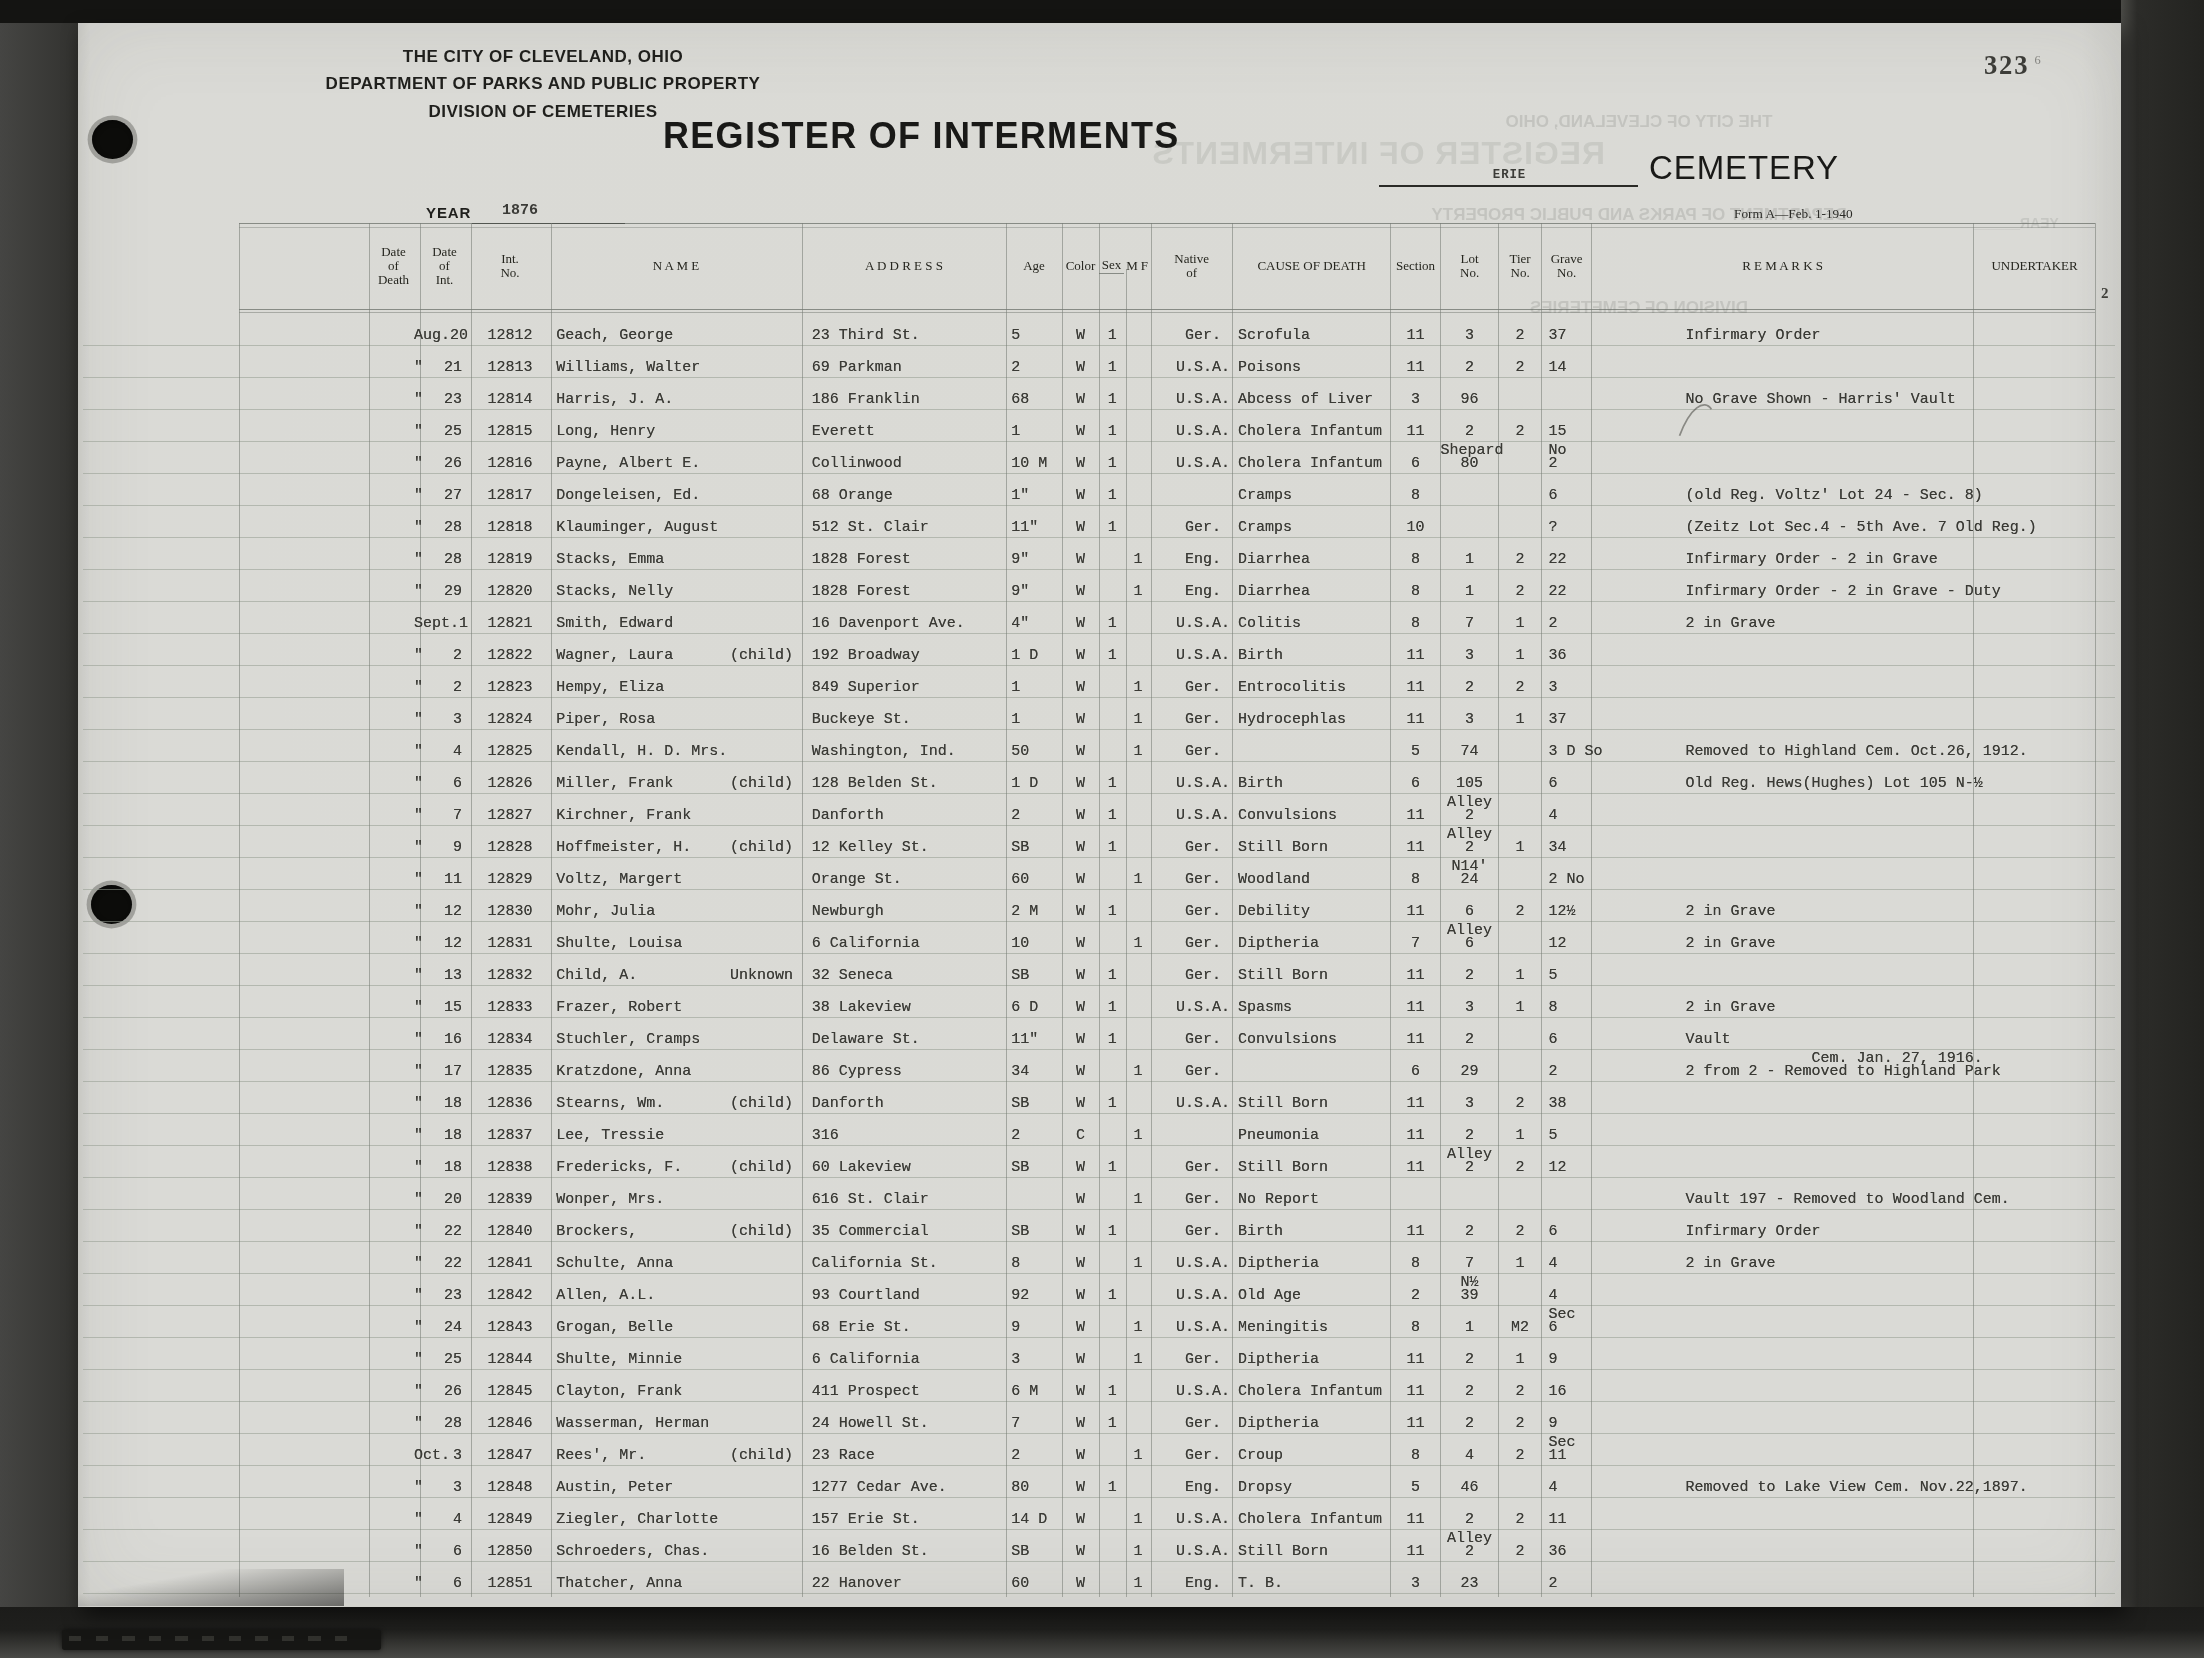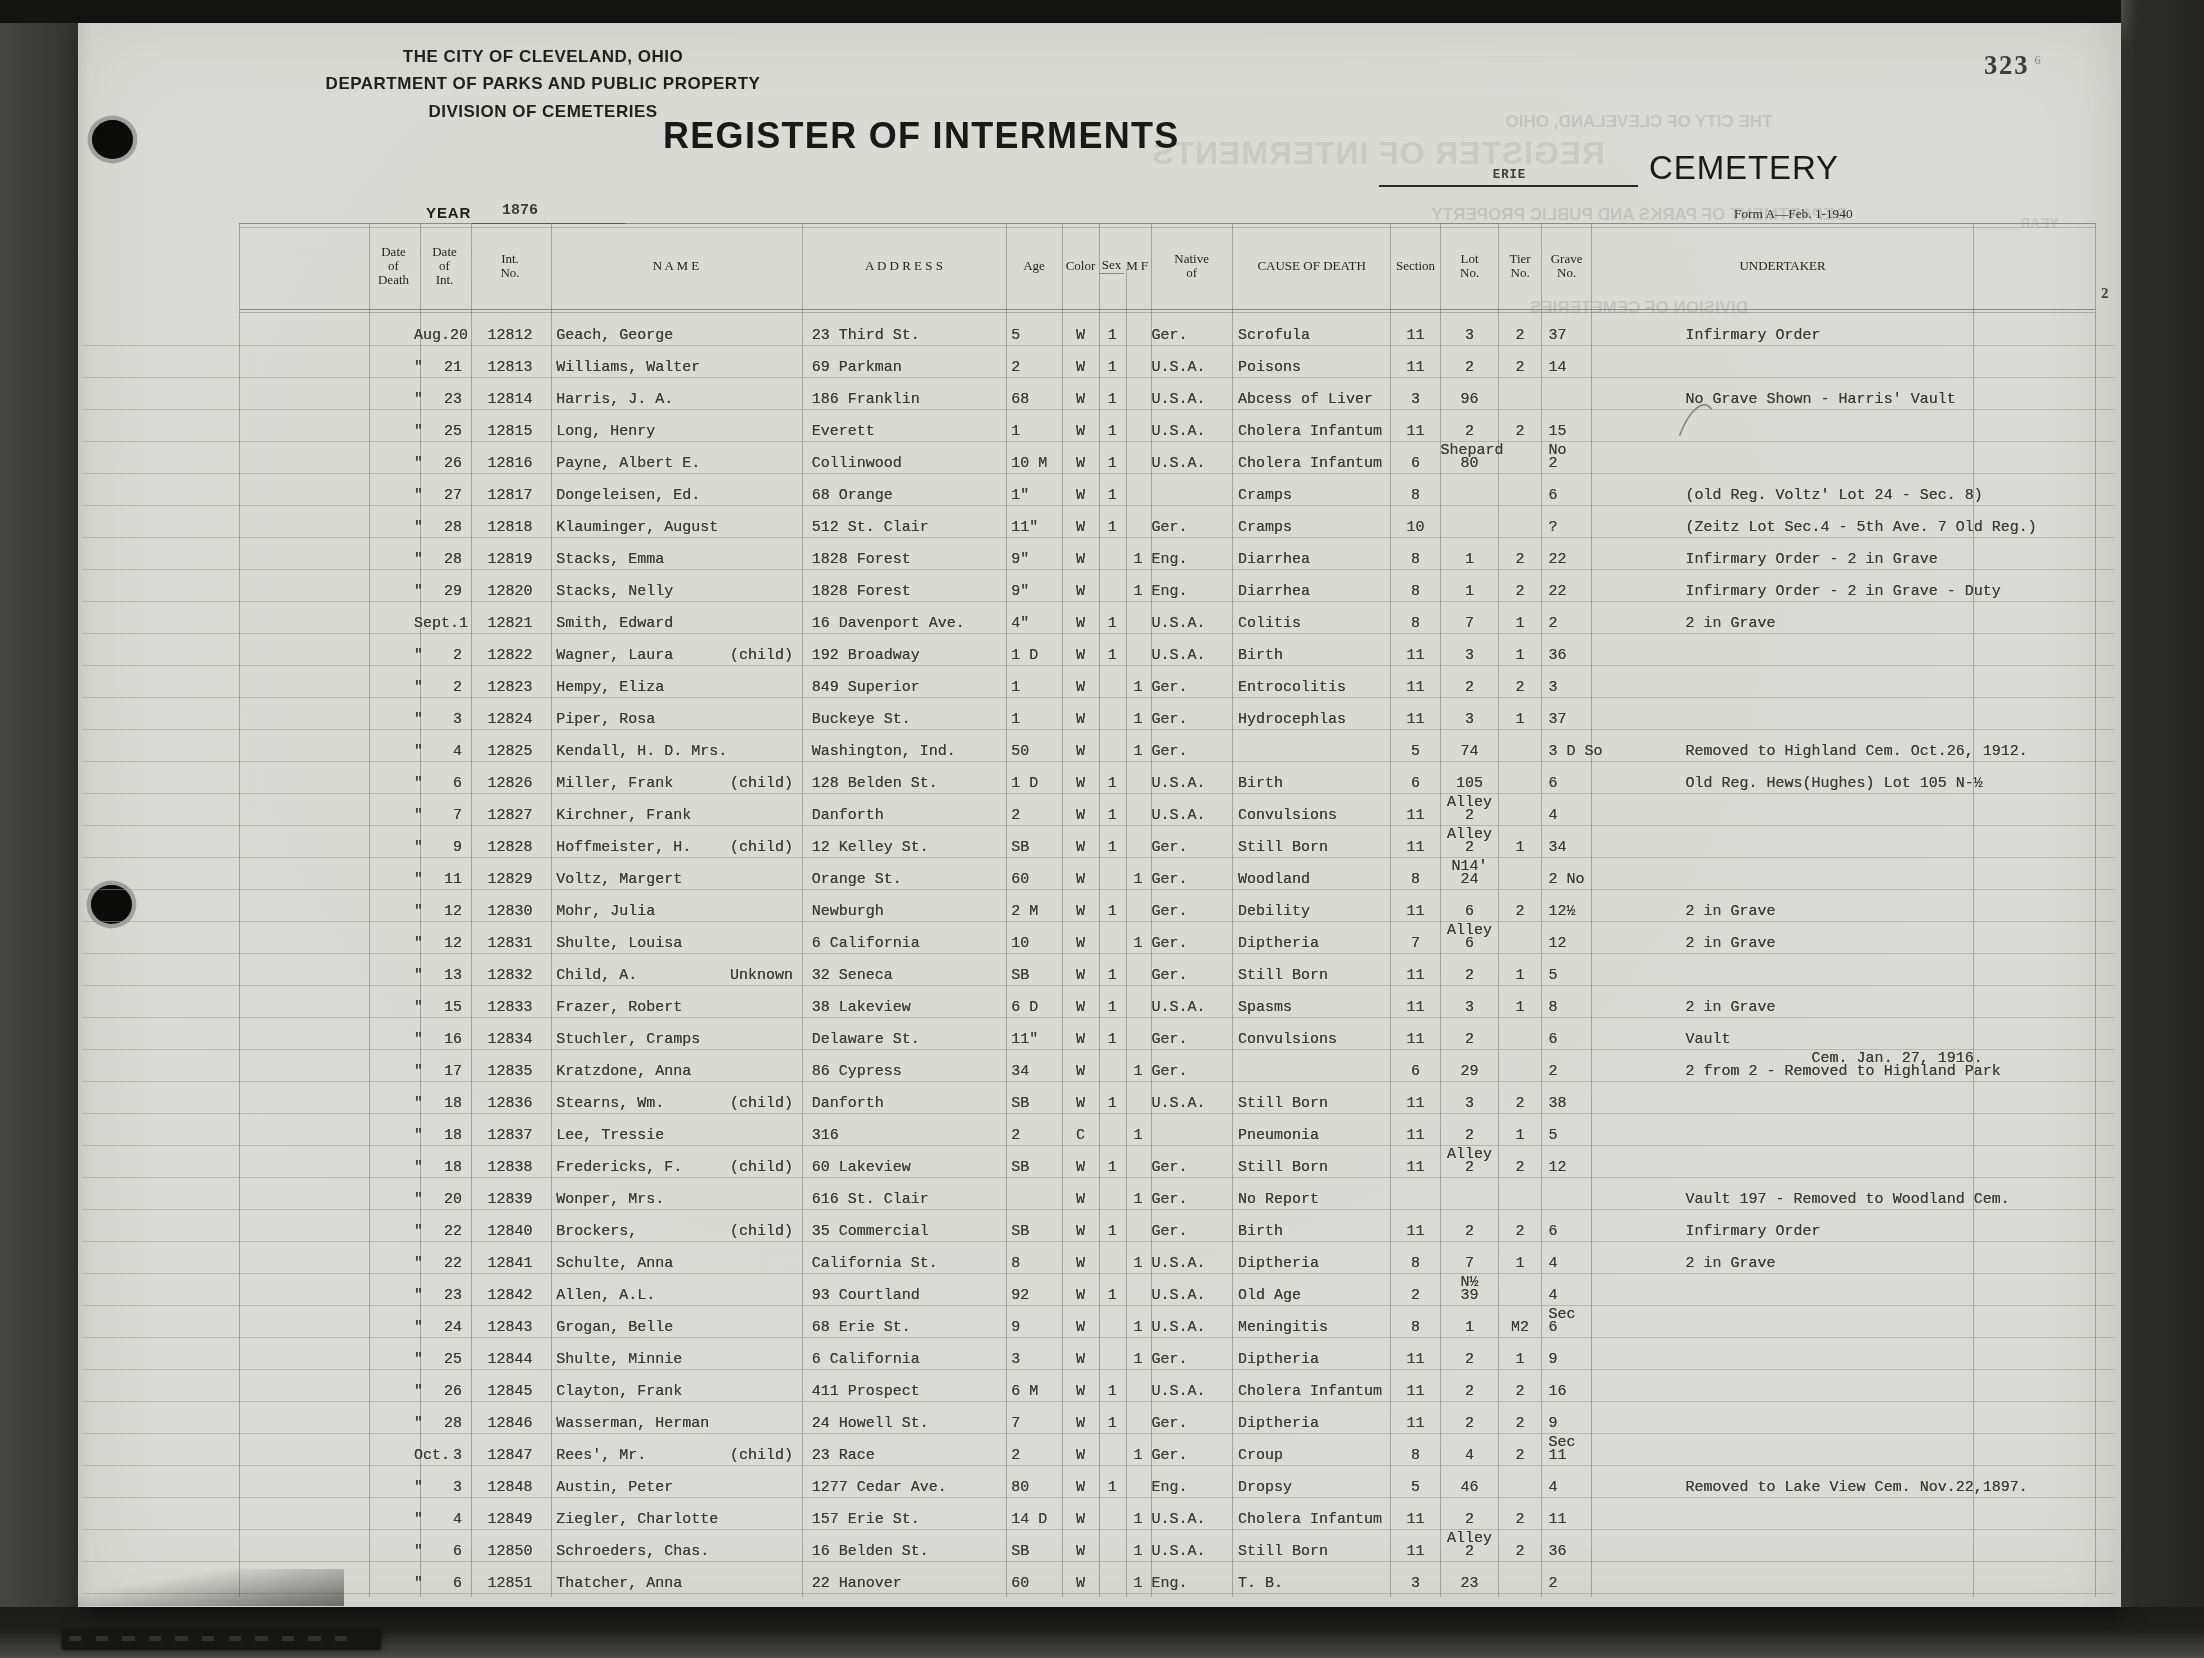--- a/index.html
+++ b/index.html
@@ -81,21 +81,21 @@
        align-items:end;color:#3a3a35;}
   .row>div{padding-bottom:4.4px;line-height:13px;white-space:pre;overflow:visible;
            text-shadow:0 0 0.5px rgba(58,58,53,.75);}
   .c-date{grid-column:2 / span 2;display:flex;justify-content:space-between;padding-left:46px;padding-right:8px;}
   .c-no{text-align:center;}
   .c-name{display:flex;padding-left:6.2px;}
   .c-name .tag{margin-left:auto;margin-right:8.9px;}
   .c-addr{padding-left:9.8px;}
   .c-age{padding-left:5.3px;}
   .c-col,.c-m,.c-f,.c-sec,.c-lot,.c-tier{text-align:center;}
-  .c-nat{padding-left:1px;}
+  .c-nat{padding-left:23px;text-align:center;}
   .c-cause{padding-left:5.3px;}
   .c-grave{padding-left:7px;}
   .c-rem{padding-left:94px;}
   .edge-num{position:absolute;left:2023px;top:262px;font-family:"Liberation Serif",serif;
             font-size:15px;font-weight:bold;color:#3f3f3a;}
   .corner-shadow{position:absolute;left:0;top:1546px;width:266px;height:37px;
             background:linear-gradient(170deg,transparent 30%,rgba(20,20,18,.55));}
 </style>
 </head>
 <body>
@@ -187,20 +187,21 @@
       <div class="hcell">Native
 of</div>
       <div class="hcell">CAUSE OF DEATH</div>
       <div class="hcell">Section</div>
       <div class="hcell">Lot
 No.</div>
       <div class="hcell">Tier
 No.</div>
       <div class="hcell">Grave
 No.</div>
+      <div class="hcell">R E M A R K S</div>
       <div class="hcell">UNDERTAKER</div>
     </div>
 
     <div class="rows">
         <div class="row">
       <div></div>
       <div class="c-date"><span>Aug.</span><span>20</span></div>
       <div class="c-no">12812</div>
       <div class="c-name"><span>Geach, George</span><span class="tag"></span></div>
       <div class="c-addr">23 Third St.</div>

